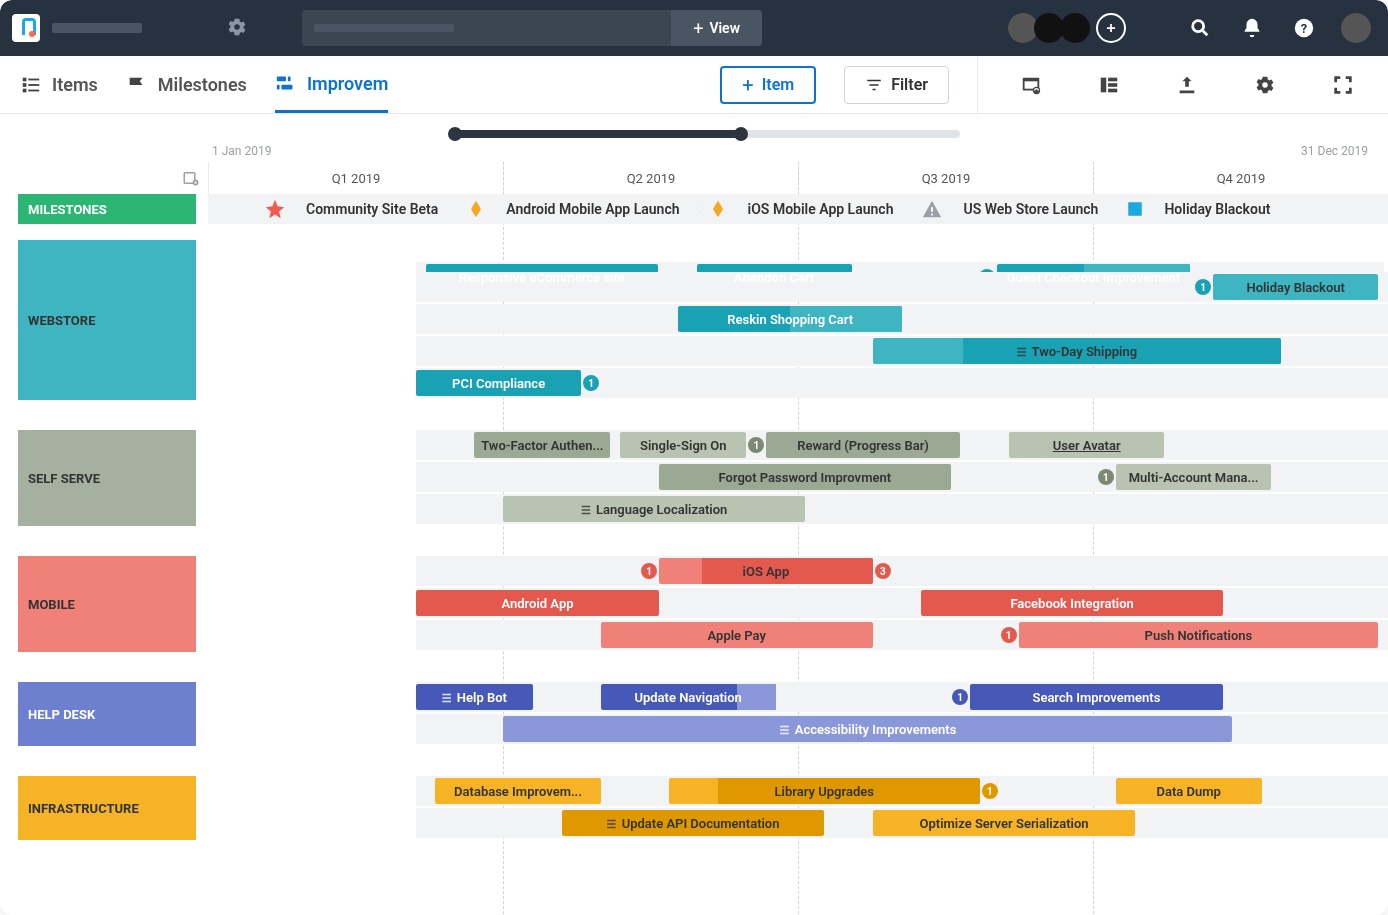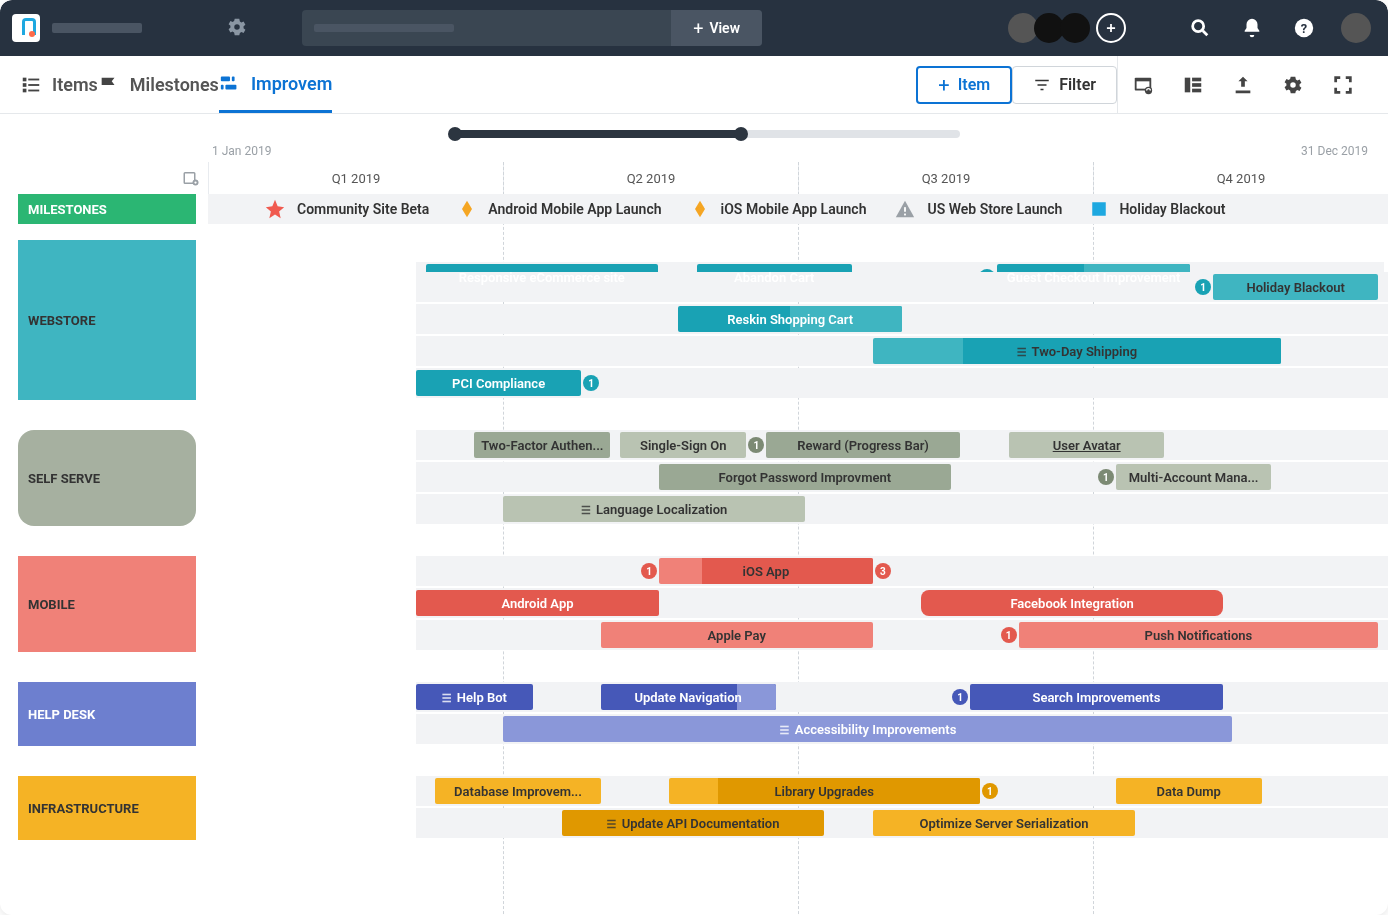--- a/index.html
+++ b/index.html
@@ -17,21 +17,21 @@
 .search-input-mock { flex: 1; padding: 0 12px; height: 100%; display: flex; align-items: center; }
 .search-text-block { width: 140px; height: 8px; background: #4a5563; border-radius: 2px; }
 .view-btn { background: #4a5563; height: 100%; padding: 0 22px; border-radius: 0 4px 4px 0; display: flex; align-items: center; gap: 6px; font-weight: 600; }
 .avatar-group { display: flex; align-items: center; gap: 0; margin-left: auto; }
 .avatar { width: 30px; height: 30px; border-radius: 50%; background: #111; margin-left: -4px; }
 .avatar.light { background: #555; }
 .add-circle { width: 30px; height: 30px; border-radius: 50%; border: 2px solid #fff; display: flex; align-items: center; justify-content: center; margin-left: 6px; }
 .nav-icon { color: #fff; width: 40px; display: flex; justify-content: center; cursor: pointer; }
 
 
-.subbar { height: 58px; border-bottom: 1px solid #e5e8eb; display: flex; align-items: center; padding: 0 20px; }
+.subbar { height: 58px; border-bottom: 1px solid #e5e8eb; display: flex; align-items: center; padding: 0 20px; gap: 28px; }
 .tab { display: flex; align-items: center; gap: 10px; font-size: 18px; font-weight: 600; color: #555; cursor: pointer; height: 100%; }
 .tab.active { color: #0c73d4; border-bottom: 3px solid #0c73d4; }
 .spacer { flex: 1; }
 .btn { height: 38px; padding: 0 20px; border-radius: 4px; display: flex; align-items: center; gap: 8px; font-size: 16px; font-weight: 600; cursor: pointer; }
 .btn-primary { border: 2px solid #0c73d4; color: #0c73d4; background: #fff; }
 .btn-outline { border: 1px solid #d0d5da; color: #333; background: #fff; }
 .toolbar-icon { width: 50px; display: flex; justify-content: center; cursor: pointer; color: #444; }
 .divider { border-left: 1px solid #e5e8eb; height: 58px; }
 
 
@@ -49,21 +49,21 @@
 .quarter { flex: 1; text-align: center; font-size: 13px; color: #555; border-left: 1px solid #e8ebef; display: flex; align-items: center; justify-content: center; }
 
 .chart { position: absolute; top: 80px; left: 0; right: 0; }
 .swim-header { position: absolute; left: 18px; width: 178px; display: flex; align-items: center; font-weight: 700; font-size: 13px; padding: 0 10px; color: #fff; }
 .track-row { height: 30px; margin-left: 208px; margin-right: 0; position: relative; background: #f2f3f5; margin-bottom: 2px; }
 .bar { position: absolute; height: 26px; top: 2px; border-radius: 2px; display: flex; align-items: center; justify-content: center; font-size: 13px; font-weight: 600; color: #fff; white-space: nowrap; overflow: visible; padding: 0 8px; }
 .bar.text-dark { color: #333; }
 
 
 .milestone-row { display: flex; align-items: center; gap: 8px; padding: 0 6px; margin-left: 208px; height: 30px; background: #f2f3f5; }
-.ms-item { display: flex; align-items: center; gap: 11px; font-size: 14px; font-weight: 600; color: #333; white-space: nowrap; }
+.ms-item { display: flex; align-items: center; gap: 20px; font-size: 14px; font-weight: 600; color: #333; white-space: nowrap; }
 
 .badge { width: 16px; height: 16px; border-radius: 50%; font-size: 10px; font-weight: 700; display: flex; align-items: center; justify-content: center; color: #fff; position: absolute; top: 50%; transform: translateY(-50%); }
 .bar-icon { font-size: 11px; margin-right: 2px; opacity: 0.8; }
 
 
 .arrows { position: absolute; top: 0; left: 0; width: 100%; height: 100%; pointer-events: none; }
 
 svg.ico { width: 22px; height: 22px; }
 
 .qline { position: absolute; top: 0; bottom: -770px; width: 0; border-left: 1px dashed #d0d5da; }
@@ -298,21 +298,21 @@
               <div style="position:absolute;left:22%;top:0;bottom:0;right:0;background:#19a2b4;border-radius:0 2px 2px 0;z-index:0"></div>
               <span style="position:relative;z-index:1"><span class="bar-icon">☰</span> Two-Day Shipping</span>
             </div>
           </div>
           <div class="track-row" style="position: absolute; top: 174px; left: 208px; right: 0px;">
             <div class="bar" style="left: 0%; width: 17%; background: rgb(25, 162, 180); text-align: center;">
               <span style="position:relative;z-index:1">PCI Compliance</span>
               <div class="badge" style="right: -18px; background: rgb(25, 162, 180);">1</div>
             </div>
           </div>
-          <div class="swim-header" style="top: 236px; height: 96px; background: rgb(166, 176, 160); color: rgb(51, 51, 51); border-radius: 16px;">SELF SERVE</div>
+          <div class="swim-header" style="top: 236px; height: 96px; background: rgb(166, 176, 160); color: rgb(51, 51, 51);">SELF SERVE</div>
           <div class="track-row" style="position: absolute; top: 236px; left: 208px; right: 0px;">
             <div class="bar text-dark" style="left: 6%; width: 14%; background: rgb(154, 168, 148); color: rgb(51, 51, 51);">
               <span style="position:relative;z-index:1">Two-Factor Authen...</span>
             </div>
             <div class="bar text-dark" style="left: 21%; width: 13%; background: rgb(185, 195, 178); color: rgb(51, 51, 51);">
               <span style="position:relative;z-index:1">Single-Sign On</span>
               <div class="badge" style="right: -18px; background: rgb(124, 138, 116);">1</div>
             </div>
             <div class="bar text-dark" style="left: 36%; width: 20%; background: rgb(154, 168, 148); color: rgb(51, 51, 51);">
               <span style="position:relative;z-index:1">Reward (Progress Bar)</span>
@@ -341,21 +341,21 @@
               <div style="position:absolute;left:20%;top:0;bottom:0;right:0;background:#e3594e;border-radius:0 2px 2px 0;z-index:0"></div>
               <span style="position:relative;z-index:1">iOS App</span>
               <div class="badge" style="left: -18px; background: rgb(227, 89, 78);">1</div>
               <div class="badge" style="right: -18px; background: rgb(227, 89, 78);">3</div>
             </div>
           </div>
           <div class="track-row" style="position: absolute; top: 394px; left: 208px; right: 0px;">
             <div class="bar" style="left: 0%; width: 25%; background: rgb(227, 89, 78);">
               <span style="position:relative;z-index:1">Android App</span>
             </div>
-            <div class="bar" style="left: 52%; width: 31%; background: rgb(227, 89, 78); border-radius: 8px;">
+            <div class="bar" style="left: 52%; width: 31%; background: rgb(227, 89, 78);">
               <span style="position:relative;z-index:1">Facebook Integration</span>
             </div>
           </div>
           <div class="track-row" style="position: absolute; top: 426px; left: 208px; right: 0px;">
             <div class="bar text-dark" style="left: 19%; width: 28%; background: rgb(240, 129, 120); color: rgb(51, 51, 51);">
               <span style="position:relative;z-index:1">Apple Pay</span>
             </div>
             <div class="bar text-dark" style="left: 62%; width: 37%; background: rgb(240, 129, 120); color: rgb(51, 51, 51);">
               <span style="position:relative;z-index:1">Push Notifications</span>
               <div class="badge" style="left: -18px; background: rgb(227, 89, 78);">1</div>

